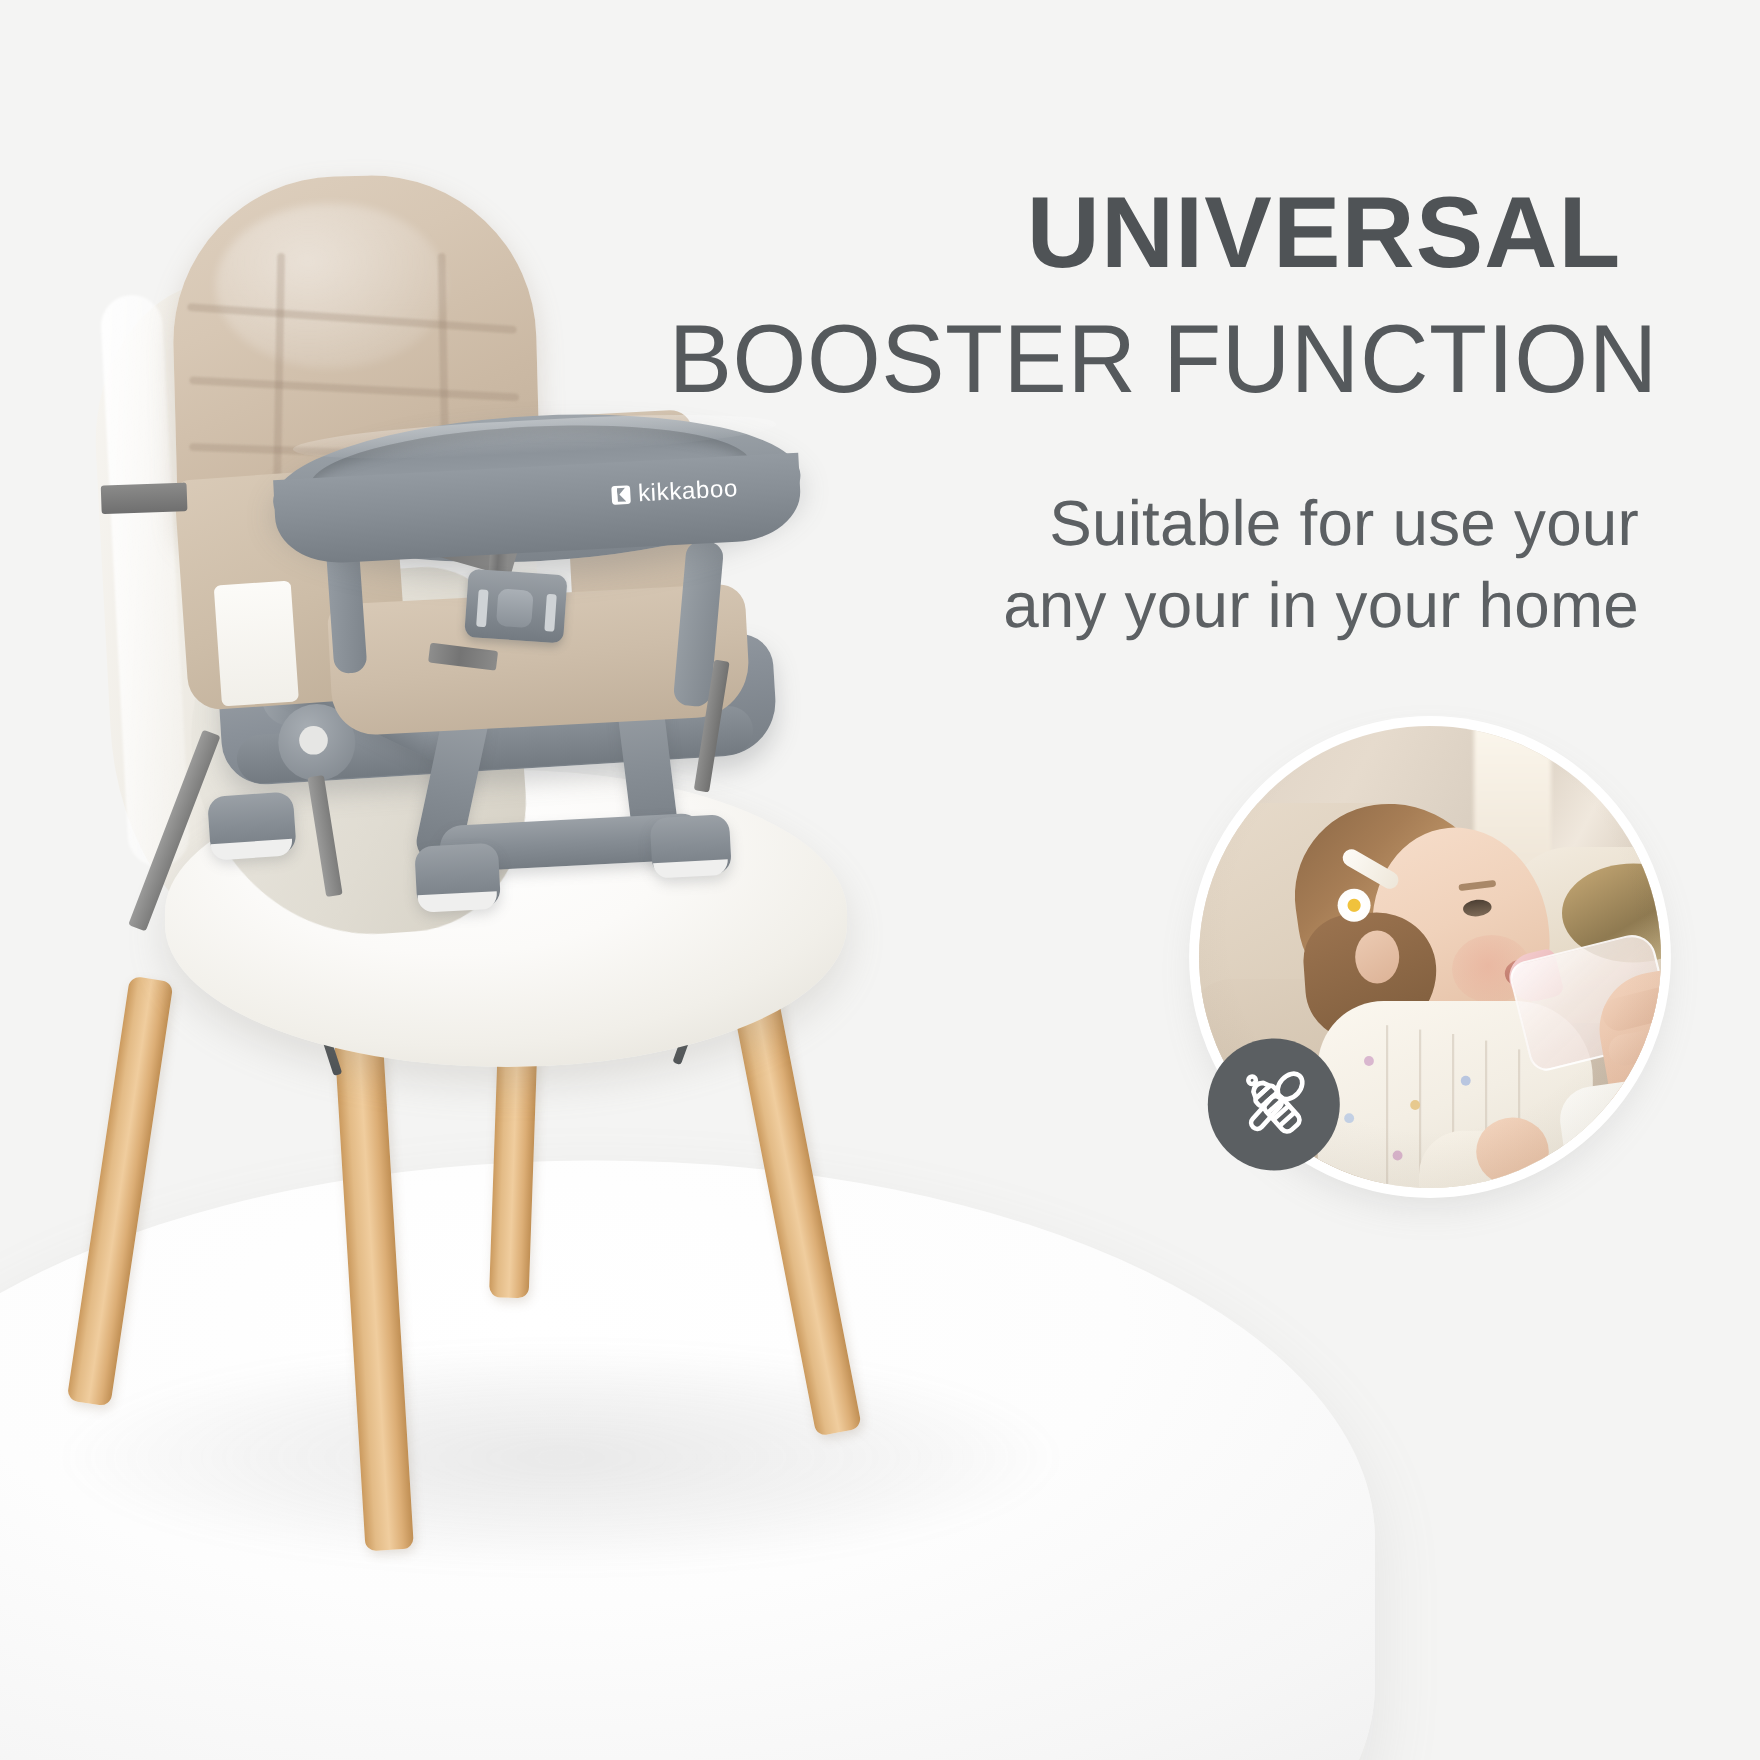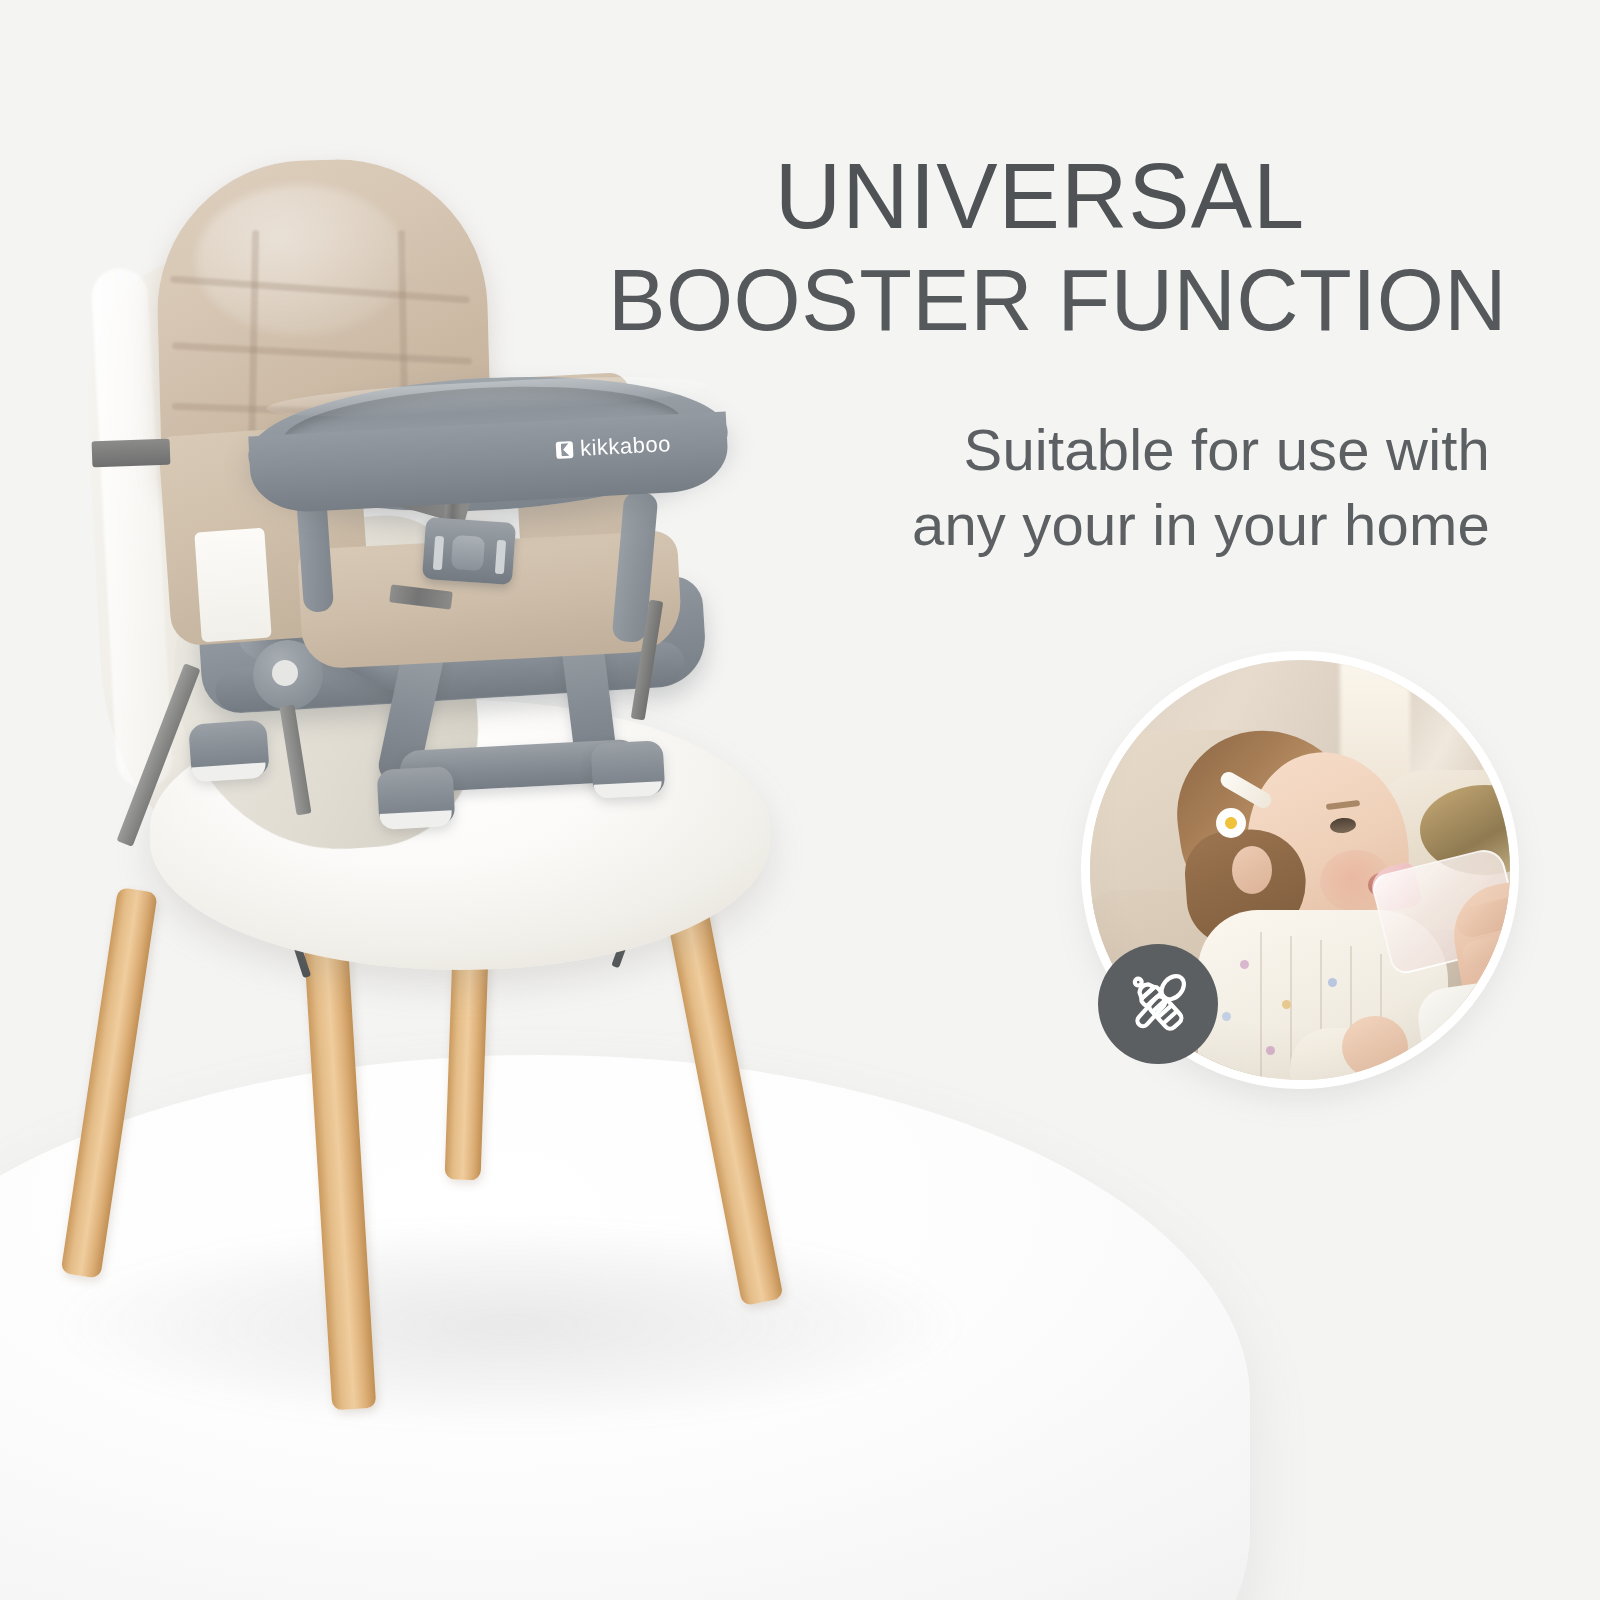--- a/index.html
+++ b/index.html
@@ -7,22 +7,22 @@
     width:1600px;height:1600px;overflow:hidden;
     background:#f4f4f3;
     font-family:"Liberation Sans","DejaVu Sans",sans-serif;
     -webkit-font-smoothing:antialiased;
   }
   #stage{position:relative;width:1600px;height:1600px;background:#f4f4f3;overflow:hidden;}
 
   
   .text-block{position:absolute;right:110px;top:150px;width:900px;text-align:right;}
   .h-main{
-    font-size:92px;font-weight:normal;letter-spacing:1px;color:#4f5356;
-    line-height:1.0;margin:0;white-space:nowrap;text-align:center;
+    font-size:92px;font-weight:bold;letter-spacing:1px;color:#4f5356;
+    line-height:1.0;margin:16px;white-space:nowrap;
   }
   .h-sub{
     font-size:88px;font-weight:300;letter-spacing:0.5px;color:#55595c;
     line-height:1.18;margin:6px 0 0 0;white-space:nowrap;
     transform:scaleX(0.98);transform-origin:right center;
   }
   .sub-wrap{margin-top:60px;}
   .sub-line{
     font-size:58px;font-weight:300;color:#5c6063;line-height:1.30;
     white-space:nowrap;letter-spacing:0.2px;
@@ -446,21 +446,21 @@
   <div class="tray-front"></div>
   <div class="logo">
     <span class="logo-mark"></span>
     <span class="logo-text">kikkaboo</span>
   </div>
 
   <div class="text-block">
     <div class="h-main">UNIVERSAL</div>
     <div class="h-sub">BOOSTER FUNCTION</div>
     <div class="sub-wrap">
-      <div class="sub-line">Suitable for use with</div>
+      <div class="sub-line">Suitable for use your</div>
       <div class="sub-line">any your in your home</div>
     </div>
   </div>
 
   <div class="photo-wrap">
     <div class="ph ph-wall"></div>
     <div class="ph ph-lightcol"></div>
     <div class="ph ph-seatpad"></div>
     <div class="ph ph-seatpad2"></div>
     <div class="ph ph-tray"></div>

